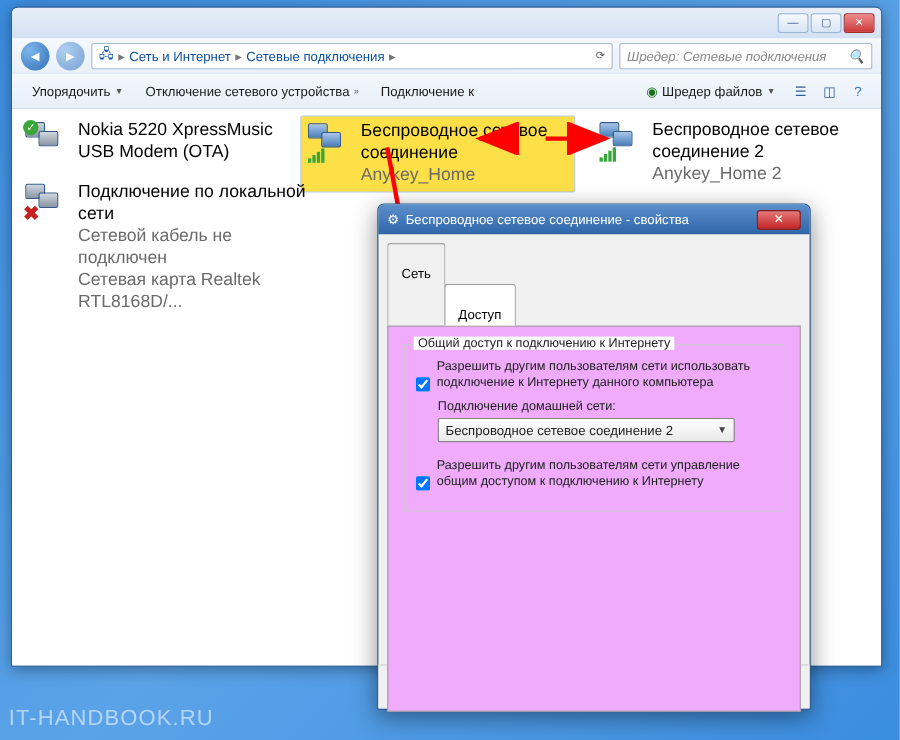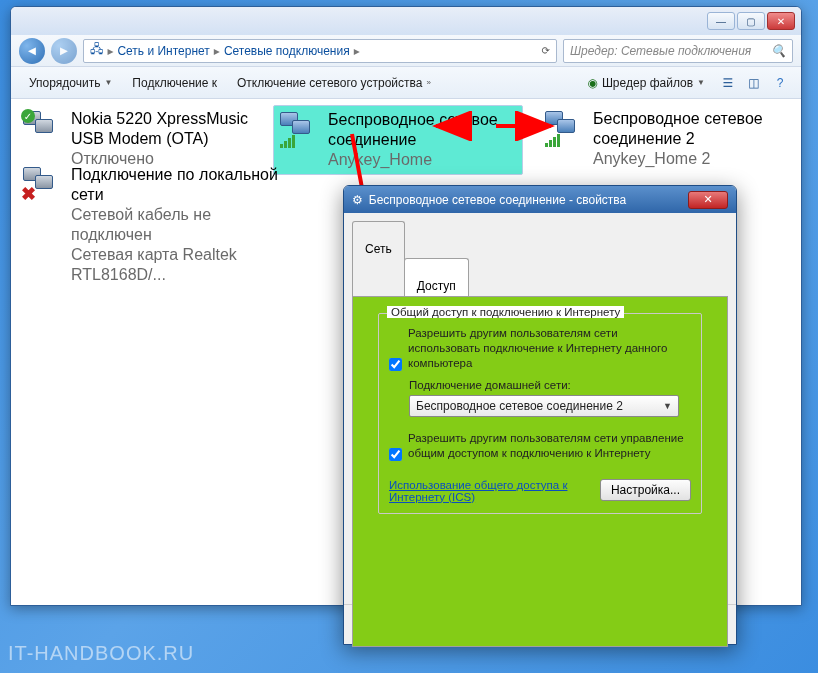--- a/index.html
+++ b/index.html
@@ -18,21 +18,21 @@
   .search-ico { margin-left:auto; color:#4b6f9f;}
   .toolbar { height:32px; background:linear-gradient(#f4f8fd,#e7eff8); border-bottom:1px solid #cfd9e8; display:flex; align-items:center; padding:0 10px; gap:4px; font-size:12px; color:#1a1a1a;}
   .toolbar .item { padding:4px 8px; border-radius:3px; cursor:default; display:flex; align-items:center; gap:4px;}
   .toolbar .dd { font-size:8px; color:#555;}
   .toolbar .spacer { flex:1; }
   .toolbar .ricon { width:22px; height:22px; display:flex; align-items:center; justify-content:center; color:#2d5f9a; cursor:default; border-radius:3px;}
 
   .content { position:relative; height:calc(100% - 92px); background:#fff; padding:8px; }
 
   .conn { position:absolute; width:250px; display:flex; align-items:flex-start; gap:8px; padding:4px; border-radius:2px;}
-  .conn.selected { background:#5eead4; border:1px solid #b9cee8;}
+  .conn.selected { background:#fde047; border:1px solid #b9cee8;}
   .cicon { width:42px; height:40px; position:relative; flex-shrink:0;}
   .cicon .mon { position:absolute; width:18px; height:14px; background:linear-gradient(#a9c5e8,#4a7fb9); border:1px solid #335a8a; border-radius:2px;}
   .cicon .mon.m1{top:2px;left:2px;} .cicon .mon.m2{top:10px;left:14px;}
   .cicon .bars { position:absolute; bottom:2px; left:2px; display:flex; gap:1px; align-items:flex-end;}
   .cicon .bars span{width:3px;background:#3aa63a;} .cicon .bars .b1{height:4px}.cicon .bars .b2{height:7px}.cicon .bars .b3{height:10px}.cicon .bars .b4{height:13px}
   .cicon.dis .mon{background:linear-gradient(#d0d7e0,#8a95a4);}
   .cicon .xmark{position:absolute;bottom:0;left:0;color:#c62020;font-weight:bold;font-size:18px;}
   .cicon .check{position:absolute;top:0;left:0;width:14px;height:14px;background:#3aa63a;border-radius:50%;color:#fff;font-size:10px;display:flex;align-items:center;justify-content:center;}
   .ctext { font-size:16px; line-height:1.25;}
   .ctext .t1{color:#000;} .ctext .t2{color:#6a6a6a;}
@@ -41,21 +41,21 @@
   .arrow { position:absolute; pointer-events:none; }
 
   
   .dialog { position:absolute; left:343px; top:185px; width:394px; height:460px; background:#f0f0f0; border:1px solid #1f4d85; border-radius:6px 6px 0 0; box-shadow:0 6px 22px rgba(0,0,0,.45);}
   .dlg-title { height:27px; background:linear-gradient(#5b90cc,#2f66a9); color:#fff; display:flex; align-items:center; padding:0 8px; font-size:12px; border-radius:5px 5px 0 0;}
   .dlg-title .gx { margin-left:auto; width:40px; height:18px; background:linear-gradient(#e77979,#c22424); border:1px solid #8d1c1c; border-radius:3px; display:flex; align-items:center; justify-content:center; color:#fff; font-size:11px; cursor:default;}
   .dlg-body { padding:8px; height:calc(100% - 27px - 40px);}
   .tabs { display:flex; font-size:12px;}
   .tab { padding:20px 12px 3px; background:#f0f0f0; border:1px solid #a0a0a0; border-bottom:none; border-radius:3px 3px 0 0; margin-right:-1px; cursor:default;}
   .tab.active { background:#fff; position:relative; z-index:2;margin-top:37px;}
-  .tabpanel { background:#84cc16; border:1px solid #a0a0a0; height:calc(100% - 24px); padding:12px 25px 8px; font-size:11.5px; color:#222; position:relative;}
+  .tabpanel { background:#f0abfc; border:1px solid #a0a0a0; height:calc(100% - 24px); padding:12px 14px 8px; font-size:11.5px; color:#222; position:relative;}
   .group { border:1px solid #c9c9c9; border-radius:2px; padding:12px 10px 10px; position:relative; margin-top:4px;}
   .group .legend { position:absolute; top:-8px; left:8px; background:#fff; padding:0 4px; font-size:11.5px;}
   .row { display:flex; align-items:flex-end; gap:6px; margin-bottom:8px; }
   .row input[type=checkbox]{ margin-top:1px;}
   .lbl { line-height:1.3; }
   .field-lbl { margin:6px 0 4px 20px;}
   .select { margin-left:20px; width:270px; height:22px; border:1px solid #888; background:linear-gradient(#fff,#e9e9e9); border-radius:2px; display:flex; align-items:center; padding:0 6px; font-size:12px; justify-content:space-between; cursor:default;}
   .select .sdd { font-size:9px; color:#444;}
   .linkrow { display:flex; justify-content:space-between; align-items:flex-start; margin-top:18px;}
   .link { color:#0a4fbf; text-decoration:underline; font-size:11.5px; cursor:default; max-width:200px;}
@@ -89,25 +89,25 @@
       <span>Шредер: Сетевые подключения</span>
       <span class="search-ico">🔍</span>
     </div>
   </div>
   <div class="toolbar">
     <div class="item">
         <span>Упорядочить</span>
         <span class="dd">▼</span>
       </div>
     <div class="item">
-        <span>Подключение к</span>
-      </div>
-    <div class="item">
         <span>Отключение сетевого устройства</span>
         <span class="dd">»</span>
+      </div>
+    <div class="item">
+        <span>Подключение к</span>
       </div>
     <div class="spacer"></div>
     <div class="item">
         <span style="color:#1a6f1a">◉</span>
         <span>Шредер файлов</span>
         <span class="dd">▼</span>
       </div>
     <div class="ricon">☰</div>
     <div class="ricon">◫</div>
     <div class="ricon" style="color:#2d72c4">?</div>
@@ -116,21 +116,20 @@
   <div class="content">
 
     <div class="conn" style="top:6px;left:6px">
       <div class="cicon dis">
         <div class="mon m1"></div>
           <div class="mon m2"></div>
         <div class="check">✓</div>
       </div>
       <div class="ctext">
         <div class="t1">Nokia 5220 XpressMusic USB Modem (OTA)</div>
-        <div class="t2">Отключено</div>
       </div>
     </div>
 
     <div class="conn selected" style="top:6px;left:262px">
       <div class="cicon">
         <div class="mon m1"></div>
           <div class="mon m2"></div>
         <div class="bars">
             <span class="b1"></span>
             <span class="b2"></span>
@@ -222,24 +221,20 @@
         </div>
         <div class="field-lbl">Подключение домашней сети:</div>
         <div class="select">
           <span>Беспроводное сетевое соединение 2</span>
           <span class="sdd">▼</span>
         </div>
         <div class="row" style="margin-top:14px">
           <input type="checkbox" checked="" style="">
           <div class="lbl">Разрешить другим пользователям сети управление общим доступом к подключению к Интернету</div>
         </div>
-        <div class="linkrow">
-          <span class="link">Использование общего доступа к Интернету (ICS)</span>
-          <button class="btn">Настройка...</button>
-        </div>
       </div>
     </div>
   </div>
   <div class="dlg-foot">
     <button class="btn" style="min-width:72px">OK</button>
     <button class="btn" style="min-width:72px">Отмена</button>
   </div>
 </div>
 
 <div class="watermark">IT-HANDBOOK.RU</div>

